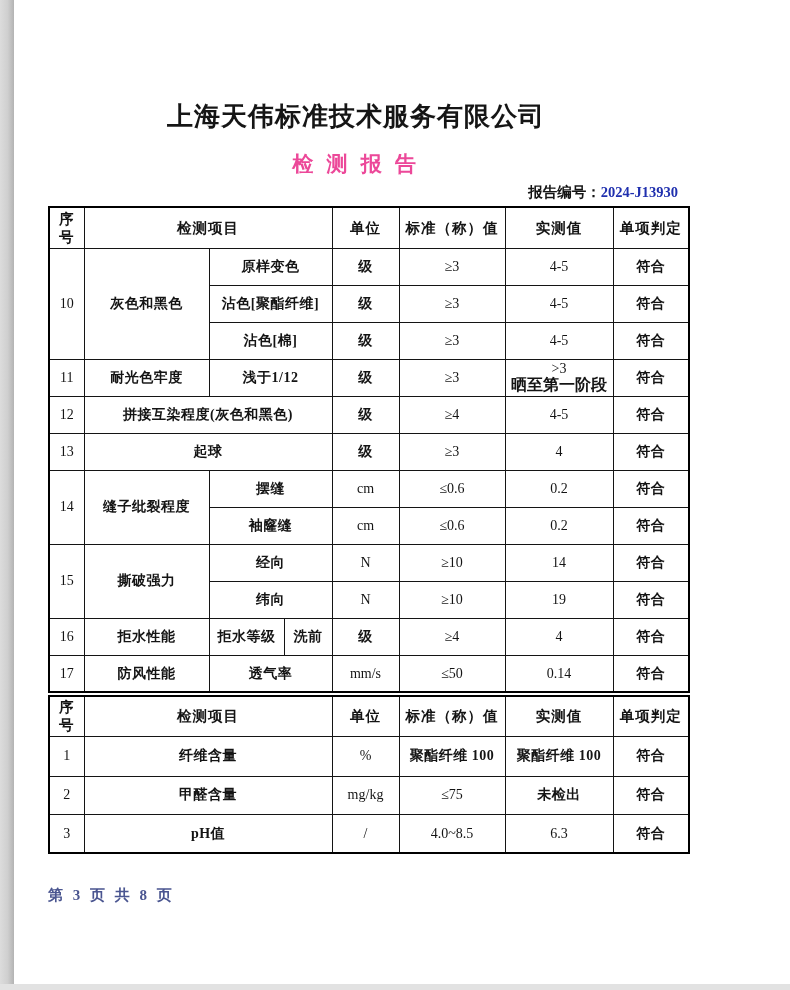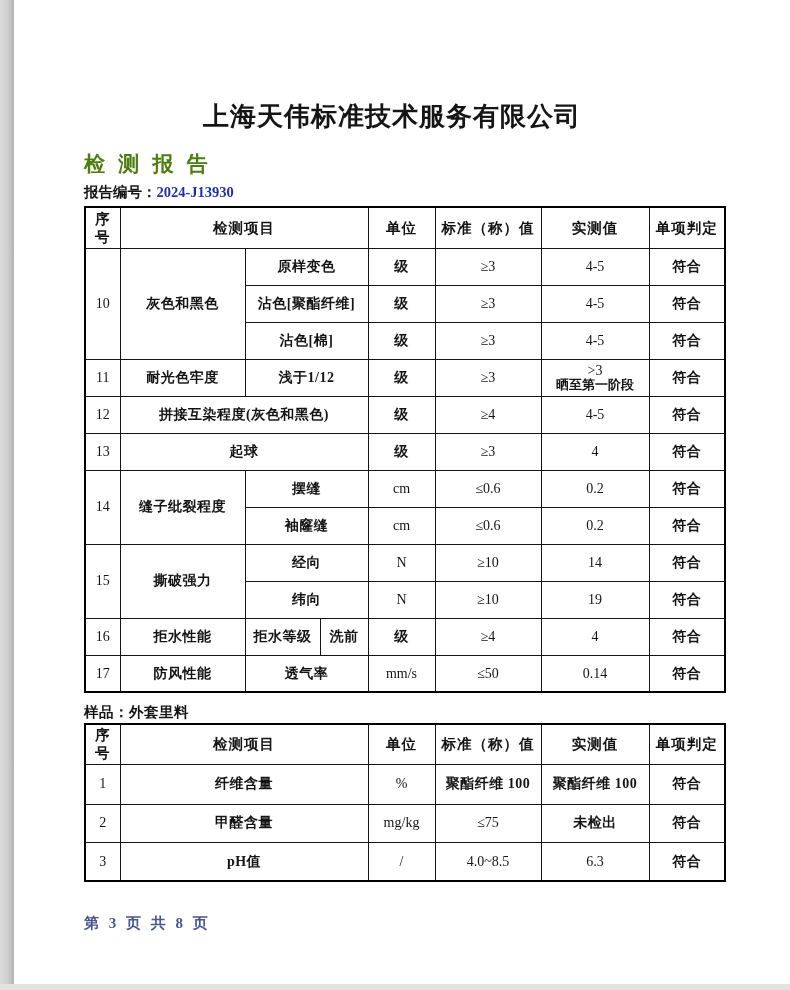--- a/index.html
+++ b/index.html
@@ -18,51 +18,51 @@
   .left-edge{
     position:absolute;left:0;top:0;width:14px;height:984px;
     background:linear-gradient(to right,#dcdcdc 0%,#cfcfcf 55%,#b3b3b3 100%);
   }
   .bottom-edge{
     position:absolute;left:0;top:984px;width:790px;height:6px;background:#e2e2e2;
   }
   .page{
     position:absolute;left:14px;top:0;width:776px;height:984px;background:#ffffff;
   }
-  .content{margin-left:70px;width:616px;}
+  .content{margin-left:34px;width:616px;}
 
   .company-title{
     margin:0;padding-top:100px;text-align:center;
     font-size:26px;line-height:34px;font-weight:bold;letter-spacing:1px;color:#151515;
   }
   .doc-title{
-    margin:16px 0 0;text-align:left;
-    font-size:21px;line-height:28px;font-weight:bold;letter-spacing:4px;color:#4d7c0f;
+    margin:16px 0 0;text-align:center;
+    font-size:21px;line-height:28px;font-weight:bold;letter-spacing:4px;color:#ec4899;
   }
   .report-no{
-    margin-top:4px;margin-right:-14px;
+    margin-top:4px;margin-right:-14px;text-align:right;
     font-size:14.5px;line-height:20px;font-weight:bold;
   }
   .report-no .value{color:var(--report-number-blue);}
 
   table.rpt{
     border-collapse:collapse;table-layout:fixed;width:640px;
     border:2.5px solid #000;margin-top:4px;
   }
   table.rpt td{
     border:1.5px solid var(--table-border);
     text-align:center;vertical-align:middle;
     font-size:14px;line-height:1.25;padding:0 2px;overflow:hidden;
   }
   .cn{font-weight:bold;letter-spacing:0.5px;}
   .num{font-family:"Liberation Serif","DejaVu Serif",serif;font-weight:normal;}
   tr.hd td{font-weight:bold;font-size:14.5px;letter-spacing:1px;}
   tr.h41{height:41px;} tr.h40{height:40px;} tr.h39{height:39px;}
   tr.h38{height:38px;} tr.h37{height:37px;}
-  .two-line .l2{font-size:13px;font-weight:bold;line-height:1.1;}
+  .two-line .l2{font-size:16px;font-weight:bold;line-height:1.1;}
   .two-line .l1{line-height:1.1;}
 
   .table2-title td{font-size:16px;font-weight:bold;letter-spacing:5px;}
 
   .sample-label{
     margin-top:10px;font-size:14.5px;line-height:18px;font-weight:bold;letter-spacing:0.5px;
   }
   .footer{
     margin-top:32px;margin-right:-17px;
     font-size:15px;font-weight:bold;letter-spacing:3px;
@@ -212,21 +212,20 @@
         <td class="cn">防风性能</td>
         <td class="cn" colspan="2">透气率</td>
         <td class="num">mm/s</td>
         <td class="num">≤50</td>
         <td class="num">0.14</td>
         <td class="cn">符合</td>
       </tr>
     </tbody>
       </table>
 
-    <div class="sample-label">样品：外套里料</div>
 
     <table class="rpt" style="margin-top:2px">
       <colgroup>
         <col style="width:35px">
           <col style="width:248px">
           <col style="width:67px">
         <col style="width:106px">
           <col style="width:108px">
           <col style="width:76px">
       </colgroup>

